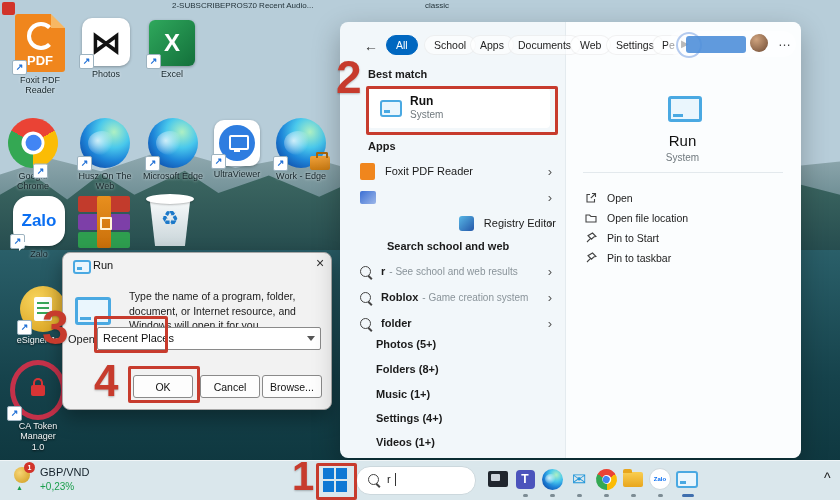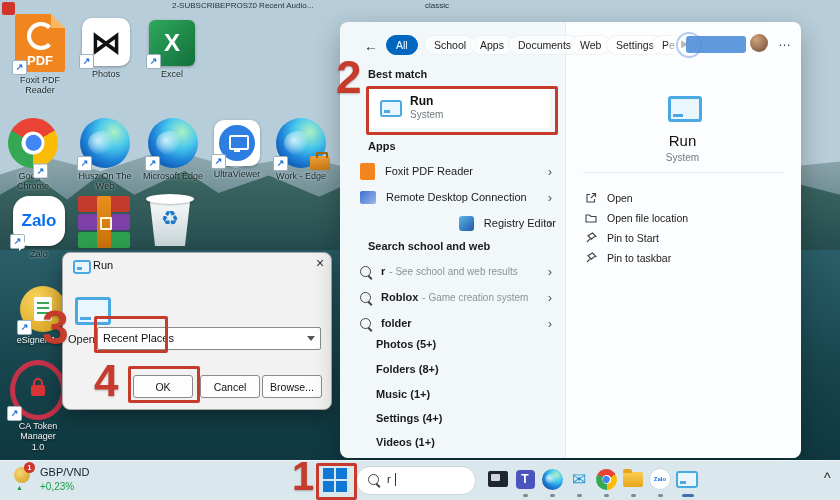--- a/index.html
+++ b/index.html
@@ -211,20 +211,21 @@
     </span>
     <span class="dlabel lt">CA Token Manager</span>
     <span class="dlabel lt" style="margin-top:0;">1.0</span>
   </div>
 
   <div class="abs" id="rundlg">
     <span class="runwin" style="position:absolute;left:10px;top:7px;width:14px;height:10px;"></span>
     <span class="abs" style="left:30px;top:6px;font-size:11px;color:#111;">Run</span>
     <span class="abs" style="left:248px;top:2px;width:18px;height:18px;text-align:center;font-size:14px;color:#333;cursor:pointer;">×</span>
     <span class="runwin" style="position:absolute;left:12px;top:44px;width:30px;height:22px;border-width:3px;"></span>
+    <div class="abs" style="left:66px;top:36px;width:194px;font-size:10.5px;line-height:1.4;color:#1b1b1b;">Type the name of a program, folder, document, or Internet resource, and Windows will open it for you.</div>
     <span class="abs" style="left:5px;top:80px;font-size:11px;color:#1b1b1b;">Open:</span>
     <div class="abs" style="left:34px;top:74px;width:222px;height:21px;background:#fff;border:1px solid #8a8a8a;border-radius:2px;">
       <span style="position:absolute;left:5px;top:4px;font-size:11px;color:#111;">Recent Places</span>
       <span style="position:absolute;right:5px;top:8px;width:0;height:0;border-left:4px solid transparent;border-right:4px solid transparent;border-top:5px solid #555;"></span>
     </div>
     <div class="btn" style="left:70px;top:122px;">OK</div>
     <div class="btn" style="left:137px;top:122px;">Cancel</div>
     <div class="btn" style="left:199px;top:122px;">Browse...</div>
   </div>
 
@@ -257,30 +258,29 @@
 
   <span class="abs shead" style="left:368px;top:140px;">Apps</span>
 
   <div class="srow" style="top:158px;">
     <span style="width:15px;height:17px;background:#f0861d;border-radius:2px;flex:none;"></span>
     <span class="lbl">Foxit PDF Reader</span>
     <span class="chev">›</span>
   </div>
   <div class="srow" style="top:184px;">
     <span style="width:16px;height:13px;background:linear-gradient(135deg,#3b6fd4,#9db7e8);border-radius:2px;flex:none;"></span>
-    <span class="lbl">Remote Desktop Connection</span>
     <span class="chev">›</span>
   </div>
   <div class="srow" style="top:210px;justify-content:flex-end;">
     <span style="width:15px;height:15px;background:linear-gradient(135deg,#58b7e6,#2456a8);border-radius:3px;flex:none;"></span>
     <span class="lbl">Registry Editor</span>
     <span class="chev">›</span>
   </div>
 
-  <span class="abs shead" style="left:368px;top:240px;">Search school and web</span>
+  <span class="abs shead" style="left:387px;top:240px;">Search school and web</span>
 
   <div class="srow" style="top:258px;">
     <span class="mag"></span>
     <span class="lbl" style="font-weight:bold;">r</span>
     <span class="sfx">- See school and web results</span>
     <span class="chev">›</span>
   </div>
   <div class="srow" style="top:284px;">
     <span class="mag"></span>
     <span class="lbl" style="font-weight:bold;">Roblox</span>

